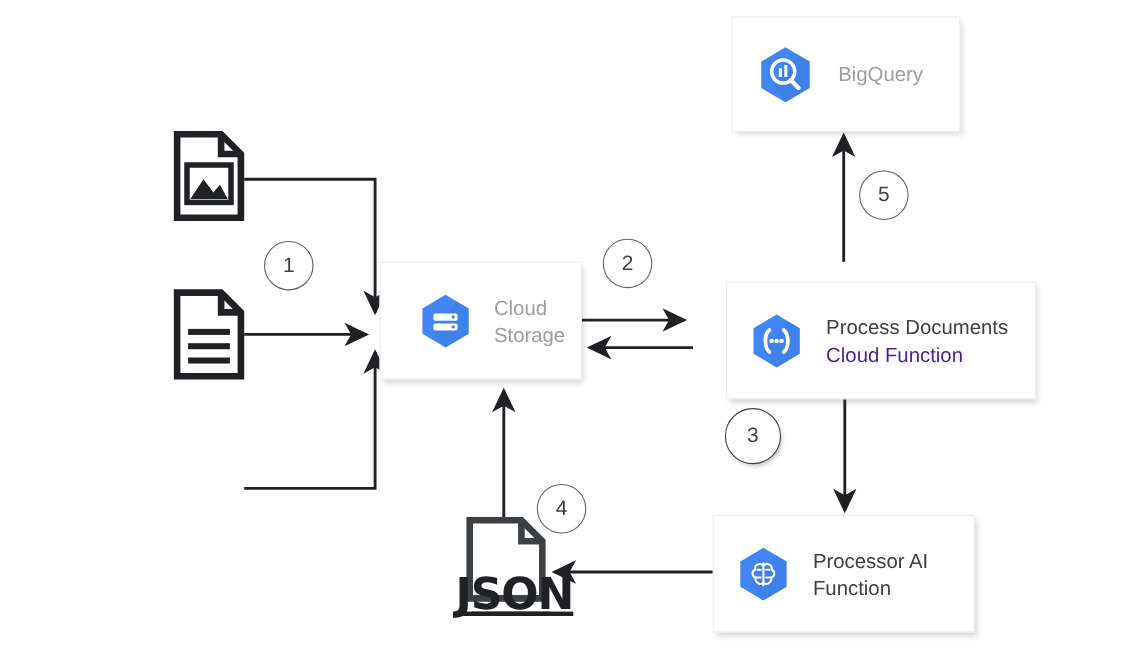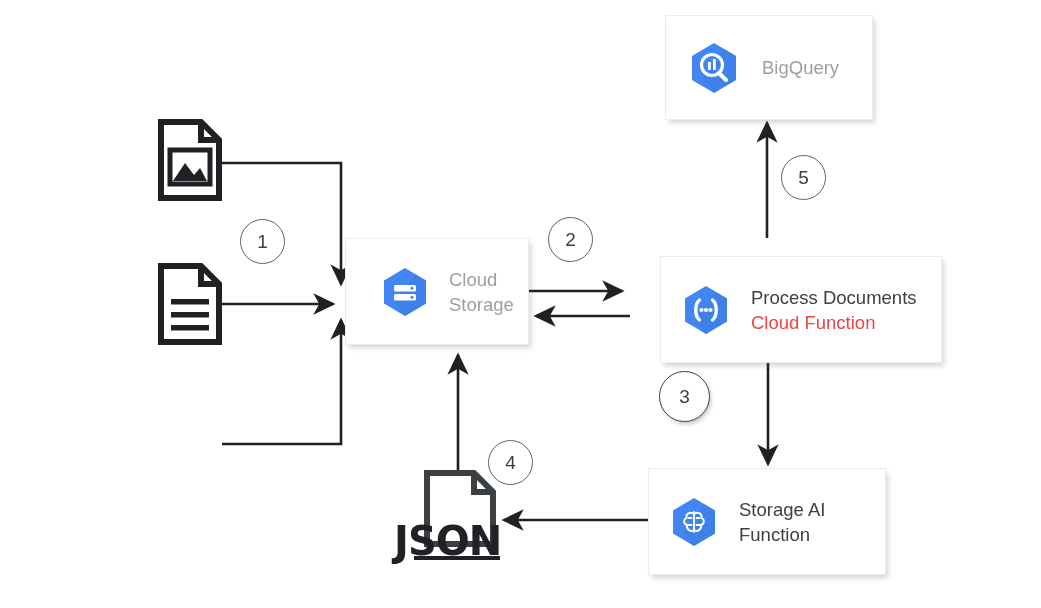--- a/index.html
+++ b/index.html
@@ -52,21 +52,21 @@
     line-height: 25px;
     color: #3c4043;
     white-space: nowrap;
   }
   .card-title.muted {
     color: #9e9e9e;
   }
   .card-sub {
     font-size: 18.5px;
     line-height: 25px;
-    color: #ef4444;
+    color: #4c1d95;
     white-space: nowrap;
   }
 
   
   .step {
     position: absolute;
     border-radius: 50%;
     background: #ffffff;
     border: 1.6px solid #5f6368;
     display: flex;
@@ -149,21 +149,21 @@
     </svg>
   </div>
 
 
   <div class="jsonicon" style="left:422px; top:468px; width:84px; height:80px;">
     <svg viewBox="0 0 84 80" width="84" height="80" xmlns="http://www.w3.org/2000/svg">
       <path d="M5 5 H52 L71 24 V76 H5 Z" fill="#ffffff" stroke="#3c4043" stroke-width="6" stroke-linejoin="miter"></path>
       <path d="M52 5 L52 24 L71 24" fill="none" stroke="#3c4043" stroke-width="6" stroke-linejoin="miter"></path>
     </svg>
   </div>
-  <div class="json-label" style="left:394px; top:521px;">JSON</div>
+  <div class="json-label" style="left:414px; top:521px;text-decoration:underline;">JSON</div>
   <div style="position:absolute; left:414px; top:556px; width:86px; height:4px; background:#202124;"></div>
 
   <div class="card" style="left:665px; top:15px; width:208px; height:105px; padding-left:20px;">
     <div class="card-icon">
       <svg viewBox="0 0 56 56" width="56" height="56" xmlns="http://www.w3.org/2000/svg">
         <path d="M28 3 L50 16 L50 40 L28 53 L6 40 L6 16 Z" fill="#4285f4"></path>
         <path d="M28 53 L50 40 L50 16 L38 9 L17 38 Z" fill="#3b7de0" opacity="0.55"></path>
         <circle cx="26" cy="25" r="10.5" fill="none" stroke="#ffffff" stroke-width="3.2"></circle>
         <rect x="22" y="22" width="2.8" height="8" fill="#ffffff"></rect>
         <rect x="27" y="19" width="2.8" height="11" fill="#ffffff"></rect>
@@ -222,21 +222,21 @@
           <path d="M27 19 C31 16, 35.5 19, 34.5 23 C38 24.5, 37.5 29, 34 30
                    C35 34, 30.5 37.5, 27 35"></path>
           <path d="M21.5 23 L24.5 23"></path>
           <path d="M32.5 23 L29.5 23"></path>
           <path d="M21 30 L24.5 30"></path>
           <path d="M33 30 L29.5 30"></path>
         </g>
       </svg>
     </div>
     <div class="card-text" style="margin-left:18px;">
-      <div class="card-title">Storage AI</div>
+      <div class="card-title">Processor AI</div>
       <div class="card-title">Function</div>
     </div>
   </div>
 
   <div class="step" style="left:240px; top:219px; width:45px; height:45px;">1</div>
 
   <div class="step" style="left:548px; top:217px; width:45px; height:45px;">2</div>
 
   <div class="step shadowed" style="left:659px; top:371px; width:51px; height:51px;">3</div>
 

